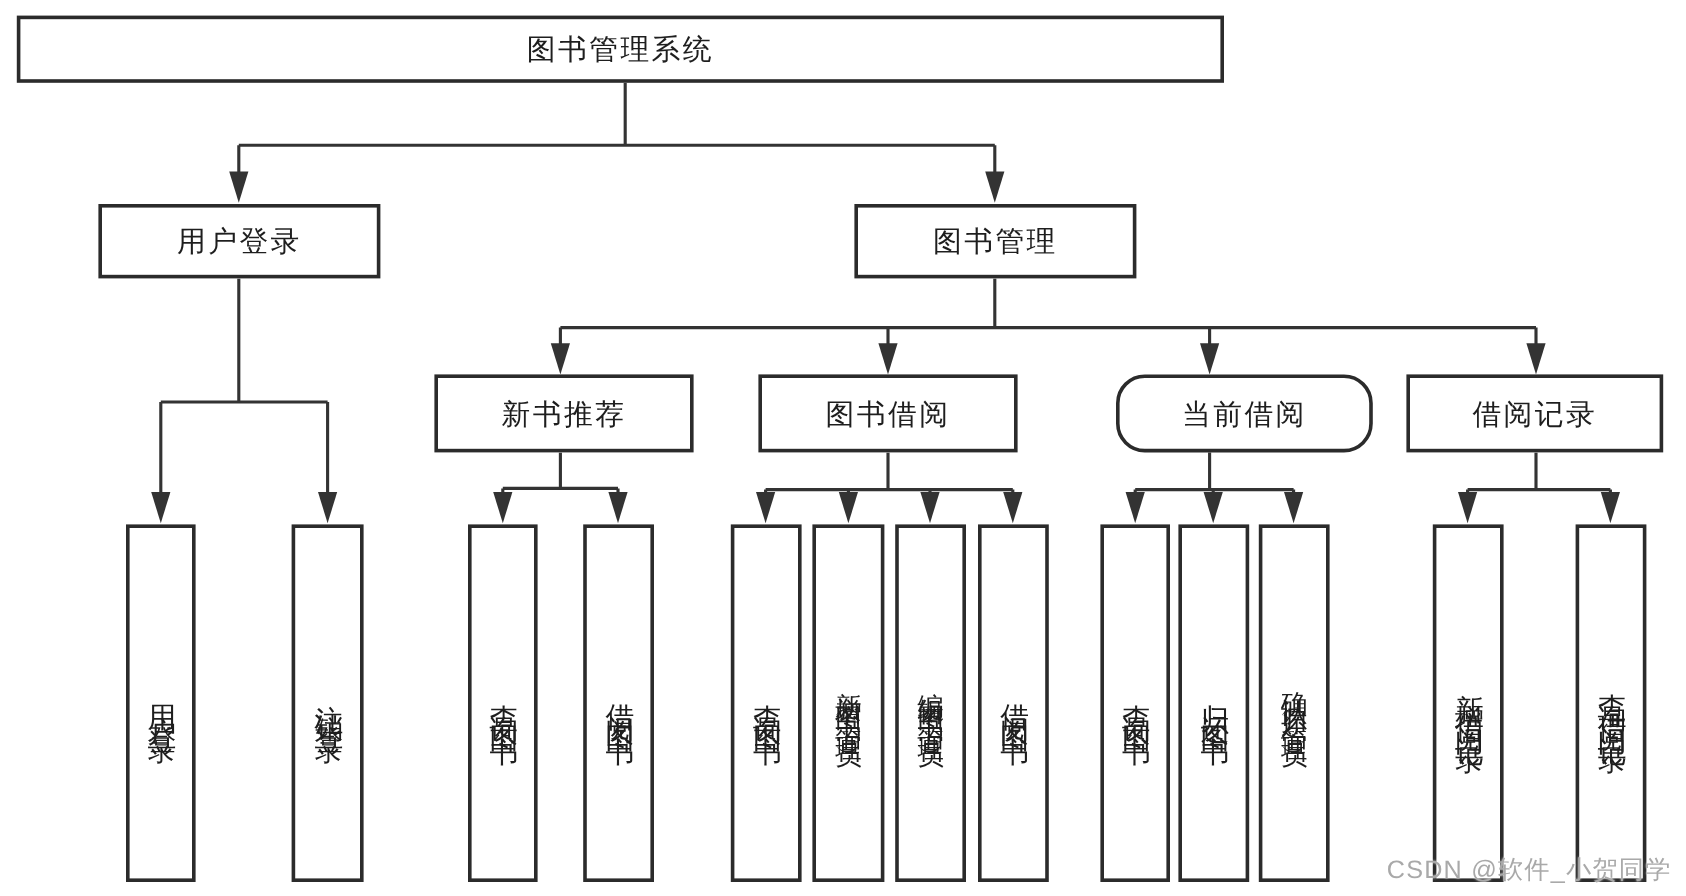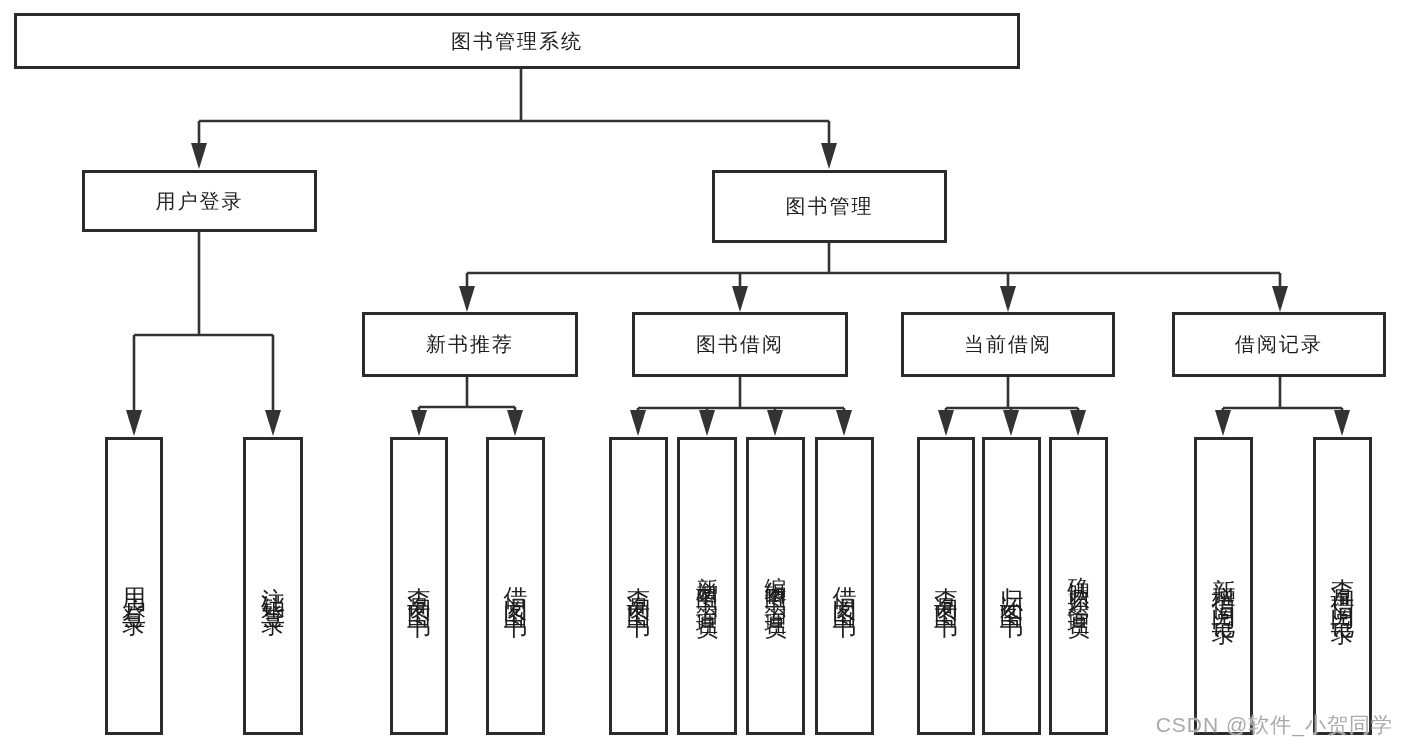--- a/index.html
+++ b/index.html
@@ -25,21 +25,21 @@
     position: absolute;
     border: 3px solid #2b2b2b;
     background: #ffffff;
     display: flex;
     align-items: center;
     justify-content: center;
     box-sizing: border-box;
     color: #1e1e1e;
   }
   .hbox {
-    font-size: 20px;
+    font-size: 24px;
     letter-spacing: 2px;
     white-space: nowrap;
   }
   .leaf {
     top: 437px;
     height: 298px;
   }
   .leaf span {
     writing-mode: vertical-rl;
     text-orientation: mixed;
@@ -110,31 +110,31 @@
     </g>
   </svg>
 
   <div class="node hbox" style="left:14px; top:13px; width:1006px; height:56px;">
     <span>图书管理系统</span>
   </div>
 
   <div class="node hbox" style="left:82px; top:170px; width:235px; height:62px;">
     <span>用户登录</span>
   </div>
-  <div class="node hbox" style="left:712px; top:170px; width:235px; height:73px;">
+  <div class="node hbox" style="left:712px; top:170px; width:235px; height:62px;">
     <span>图书管理</span>
   </div>
 
   <div class="node hbox" style="left:362px; top:312px; width:216px; height:65px;font-family:Liberation Mono, monospace;">
     <span>新书推荐</span>
   </div>
   <div class="node hbox" style="left:632px; top:312px; width:216px; height:65px;">
     <span>图书借阅</span>
   </div>
-  <div class="node hbox" style="left:901px; top:312px; width:214px; height:65px;">
+  <div class="node hbox" style="left:930px; top:312px; width:214px; height:65px;border-radius:24px;">
     <span>当前借阅</span>
   </div>
   <div class="node hbox" style="left:1172px; top:312px; width:214px; height:65px;">
     <span>借阅记录</span>
   </div>
 
   <div class="node leaf" style="left:105px; width:58px;">
     <span>用户登录</span>
   </div>
   <div class="node leaf" style="left:243px; width:60px;">

